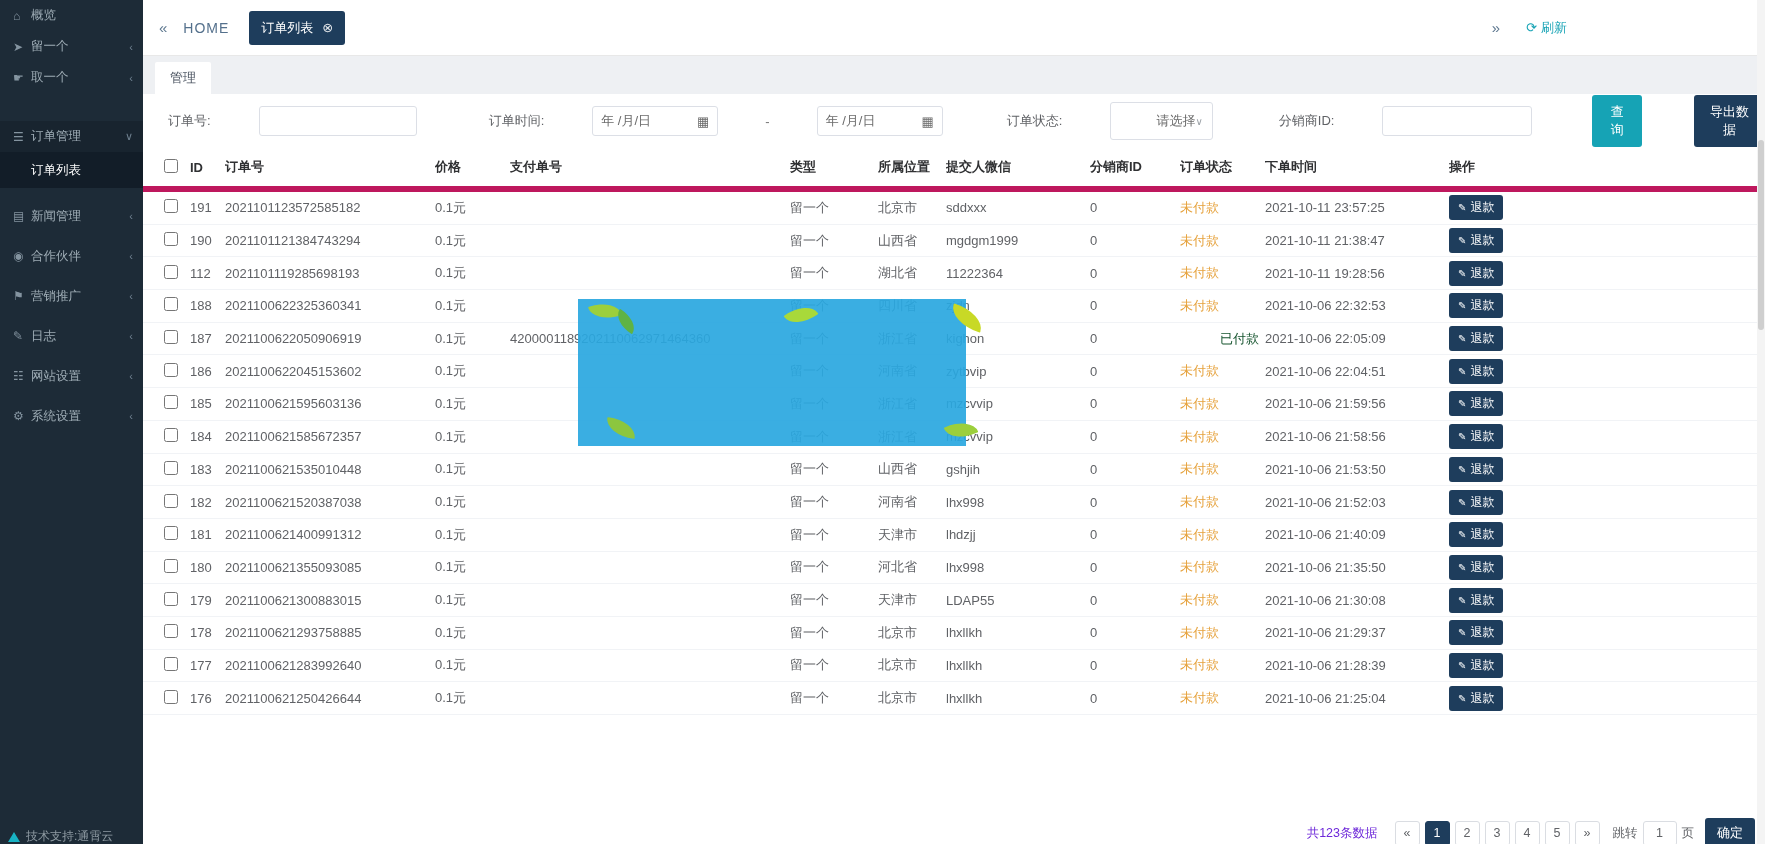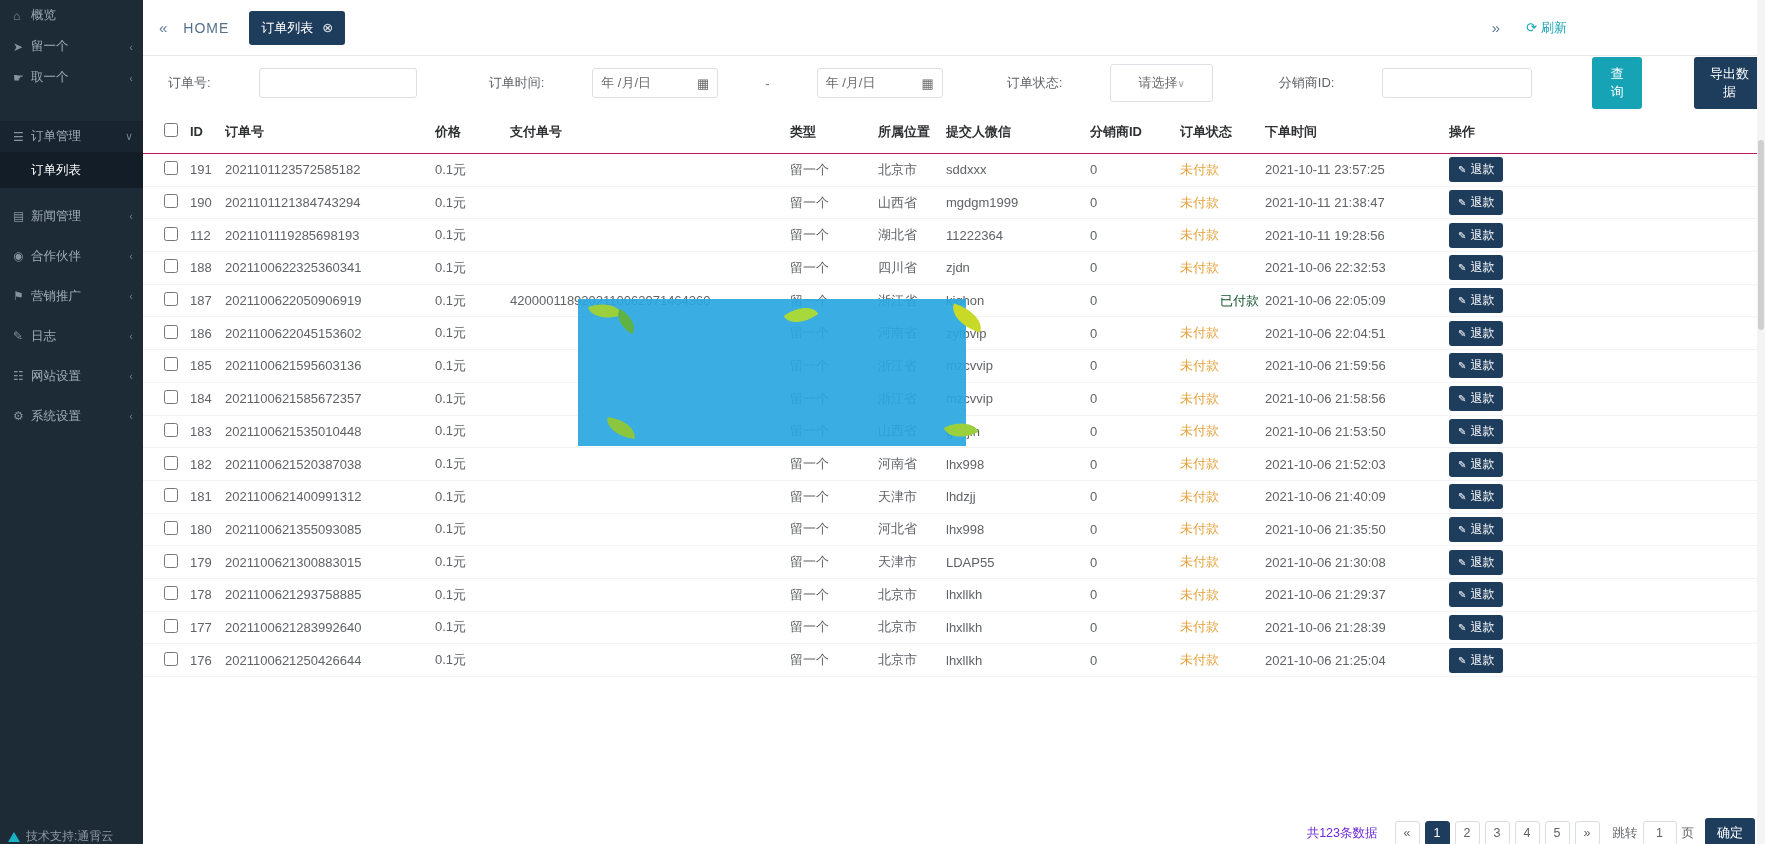--- a/index.html
+++ b/index.html
@@ -44,32 +44,32 @@
   .filters { display:flex; align-items:center; height:54px; padding-left:25px; background:#fff;gap:40px; }
   .f-label { font-size:13px; color:#606266; margin-right:8px; white-space:nowrap; }
   .ipt { height:30px; border:1px solid #dcdfe6; border-radius:3px; font-size:13px; color:#606266;
     padding:0 8px; background:#fff; outline:none; }
   .ipt.order-no { width:158px; margin-right:32px; }
   .date-box { width:162px; height:30px; border:1px solid #dcdfe6; border-radius:3px; display:flex;
     align-items:center; justify-content:space-between; padding:0 8px; color:#6b6b6b; font-size:13px; cursor:pointer; }
   .date-dash { margin:0 7px; color:#777; font-size:13px; }
   .date2 { margin-right:24px; }
   .select-box { width:130px; height:38px; border:1px solid #dcdfe6; border-radius:3px; display:flex;
-    align-items:center; justify-content:center; padding:0 9px; color:#6b6b6b; font-size:13px;
+    align-items:center; justify-content:flex-end; padding:0 9px; color:#6b6b6b; font-size:13px;
     margin-right:26px; cursor:pointer; }
   .select-box .caret { font-size:10px; color:#9aa0a6; }
   .ipt.dist { width:150px; margin-right:20px; }
   .btn { border:none; border-radius:3px; color:#fff; font-size:13px; cursor:pointer; }
   .btn-search { background:#16a3b5; padding:8px 15px; margin-right:12px; }
   .btn-export { background:#1e3d5c; padding:8px 16px; }
 
   
   .grid { display:grid; grid-template-columns:47px 35px 210px 75px 280px 88px 68px 144px 90px 85px 184px 1fr; }
   .thead { height:44px; align-items:center; font-size:13px; font-weight:bold; color:#303133;
-    border-bottom:1px solid #be185d; }
+    border-bottom:6px solid #be185d; }
   .trow { height:32.7px; align-items:center; font-size:13px; color:#606266; border-bottom:1px solid #f1f3f6; }
   .cell { overflow:hidden; white-space:nowrap; }
   .c-check { padding-left:21px; }
   .c-check input { width:14px; height:14px; cursor:pointer; }
   .status.unpaid { color:#e6a23c; }
   .status.paid { color:#14532d;margin-left:40px; }
   .refund-btn { background:#1e3d5c; color:#fff; border:none; border-radius:3px; font-size:12px;
     padding:4px 9px; display:inline-flex; align-items:center; gap:4px; cursor:pointer; }
   .refund-btn .ri { font-size:10px; }
 
@@ -182,20 +182,23 @@
       </span>
       <div class="toolbar-right">
         <span class="nav-arrow">»</span>
         <span class="refresh-btn">
           <span>⟳</span>
           <span>刷新</span>
         </span>
       </div>
     </div>
 
+    <div class="tabstrip">
+      <div class="panel-tab">管理</div>
+    </div>
 
     <div class="filters">
       <span class="f-label">订单号:</span>
       <input class="ipt order-no" type="text" style="">
 
       <span class="f-label">订单时间:</span>
       <div class="date-box">
         <span>年 /月/日</span>
         <span>▦</span>
       </div>

